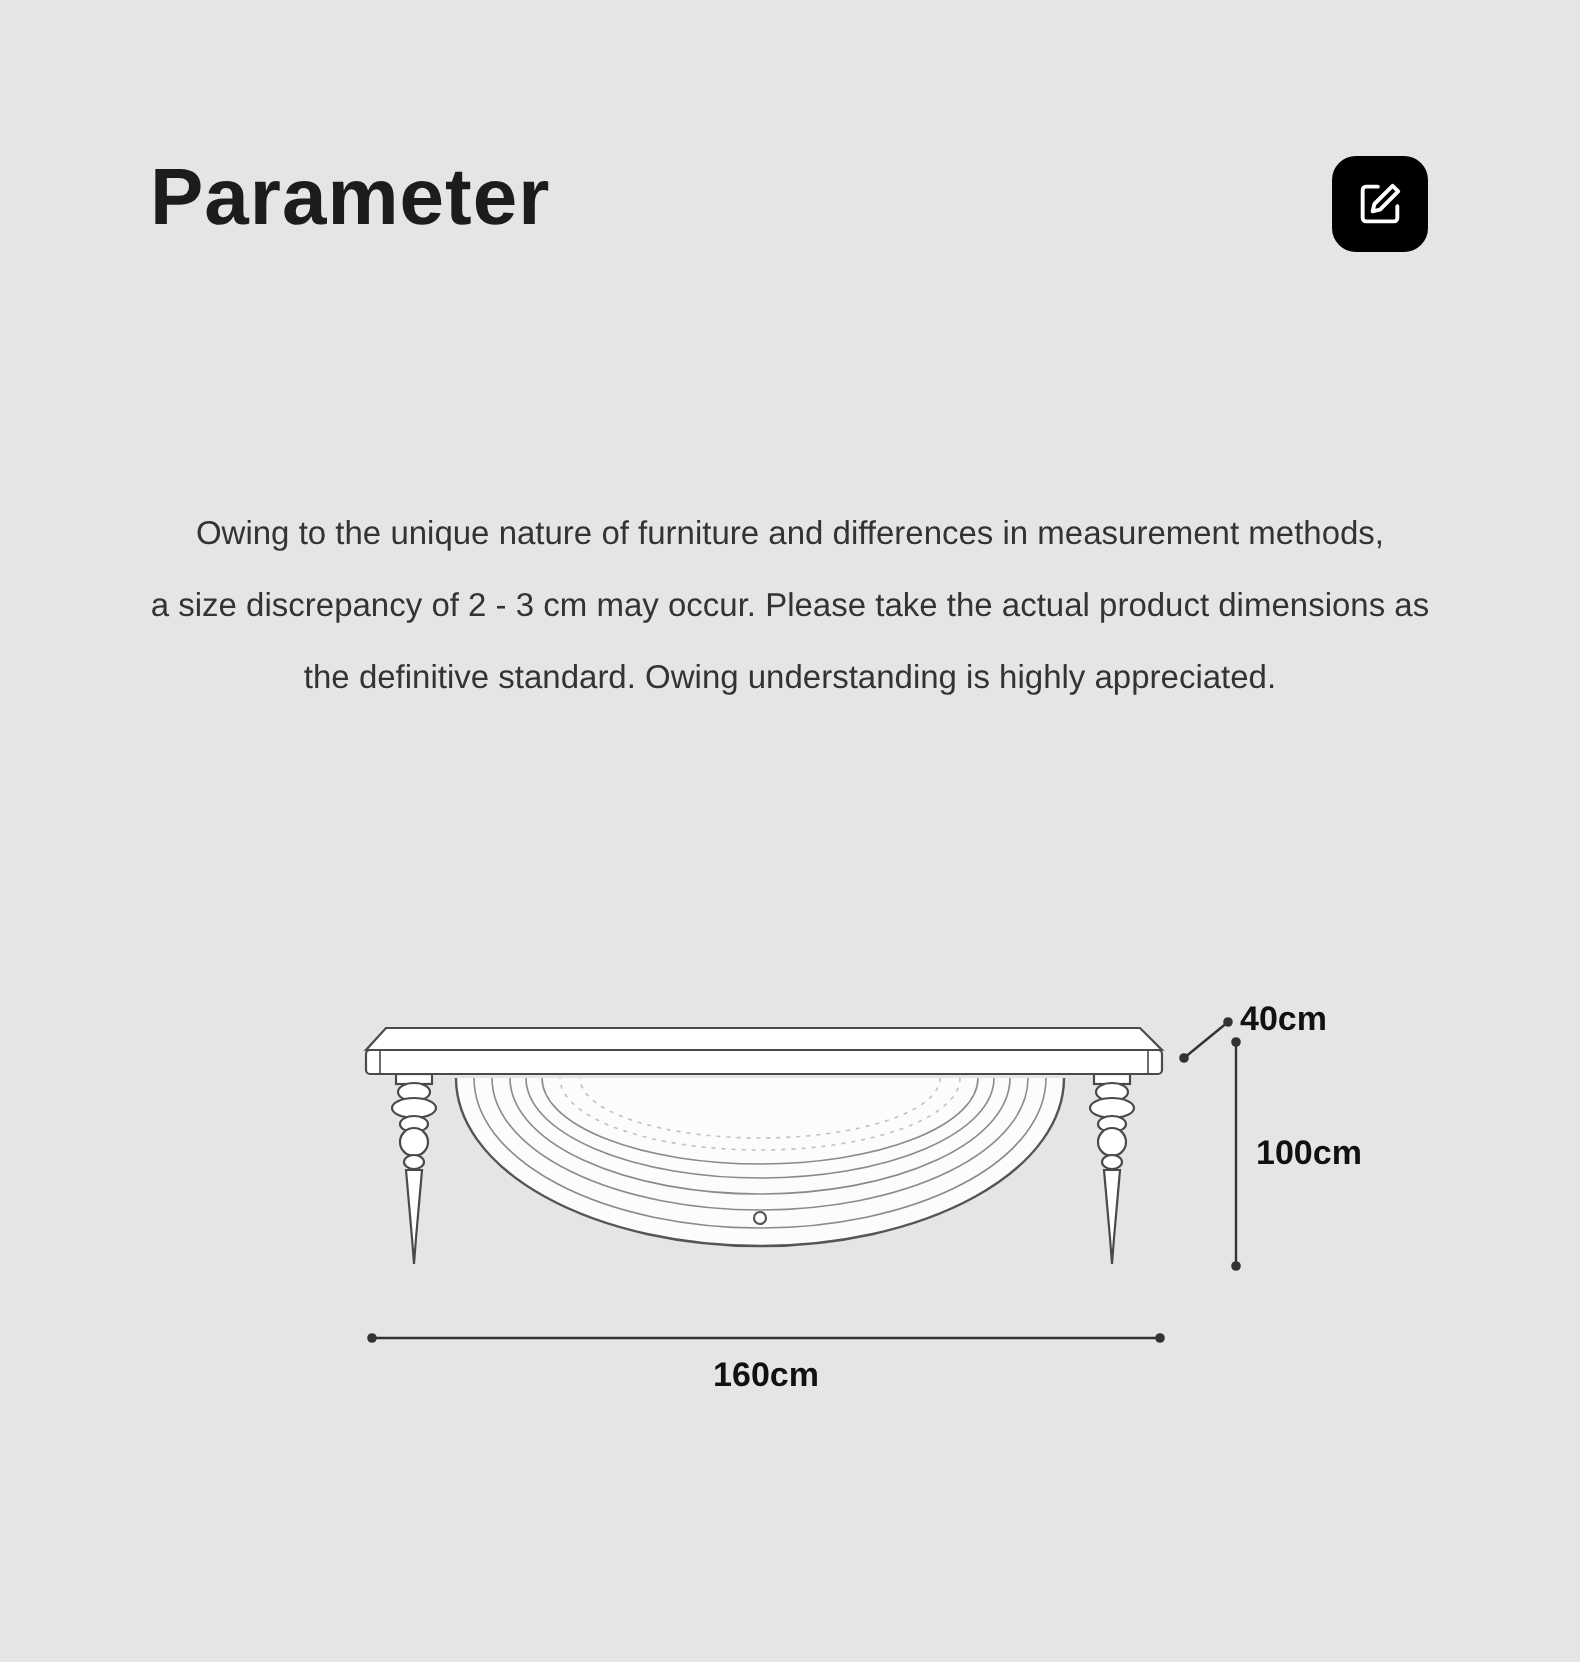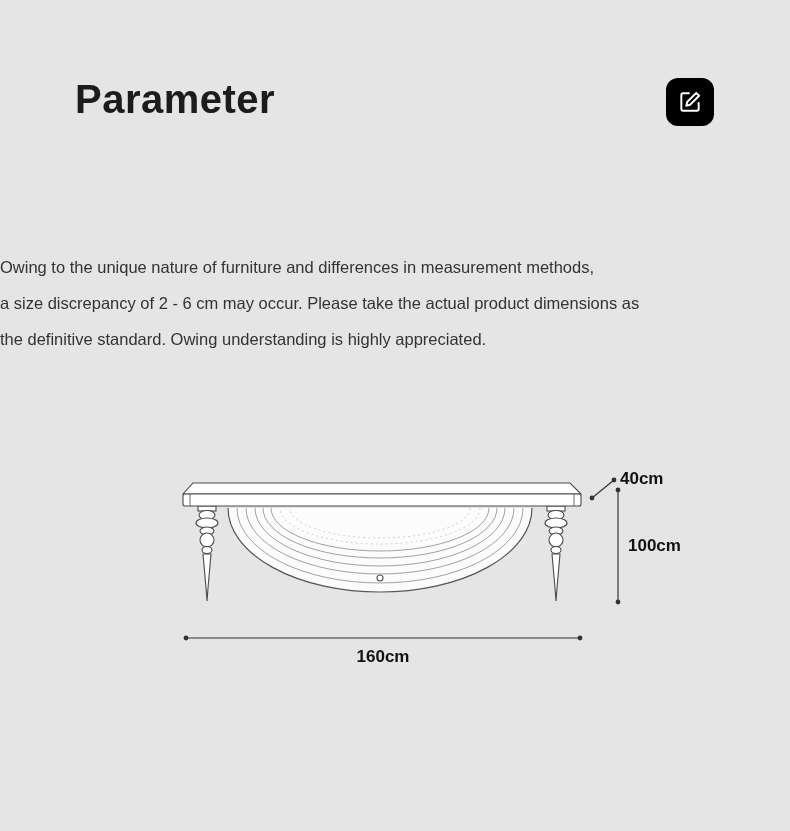--- a/index.html
+++ b/index.html
@@ -34,30 +34,31 @@
     display: flex;
     align-items: center;
     justify-content: center;
   }
   .edit-badge svg { width: 26px; height: 26px; }
   .disclaimer {
     position: absolute;
     top: 249px;
     left: 0;
     right: 0;
+    text-align: center;
   }
   .disclaimer p {
     font-size: 16.5px;
     line-height: 36px;
     color: #333333;
     font-weight: 400;
   }
   .diagram {
     position: absolute;
-    top: 446px;
+    top: 477px;
     left: 0;
     width: 716px;
     height: 260px;
   }
   .dim-label {
     font-family: "Liberation Sans", sans-serif;
     font-size: 17px;
     font-weight: 700;
     fill: #111111;
   }
@@ -76,21 +77,21 @@
 
   <div class="edit-badge">
     <svg viewBox="0 0 24 24" fill="none" stroke="#ffffff" stroke-width="1.8" stroke-linecap="round" stroke-linejoin="round">
       <path d="M20 13v5.5A1.5 1.5 0 0 1 18.5 20h-13A1.5 1.5 0 0 1 4 18.5v-13A1.5 1.5 0 0 1 5.5 4H11"></path>
       <path d="M17.8 3.6l2.6 2.6L12 14.6l-3.4.8.8-3.4z"></path>
     </svg>
   </div>
 
   <div class="disclaimer">
     <p>Owing to the unique nature of furniture and differences in measurement methods,</p>
-    <p>a size discrepancy of 2 - 6 cm may occur. Please take the actual product dimensions as</p>
+    <p>a size discrepancy of 2 - 3 cm may occur. Please take the actual product dimensions as</p>
     <p>the definitive standard. Owing understanding is highly appreciated.</p>
   </div>
 
   <div class="diagram">
     <svg viewBox="0 0 790 260" width="790" height="260">
       <defs>
         <clipPath id="halfClip">
           <rect x="200" y="62" width="360" height="110"></rect>
         </clipPath>
       </defs>

